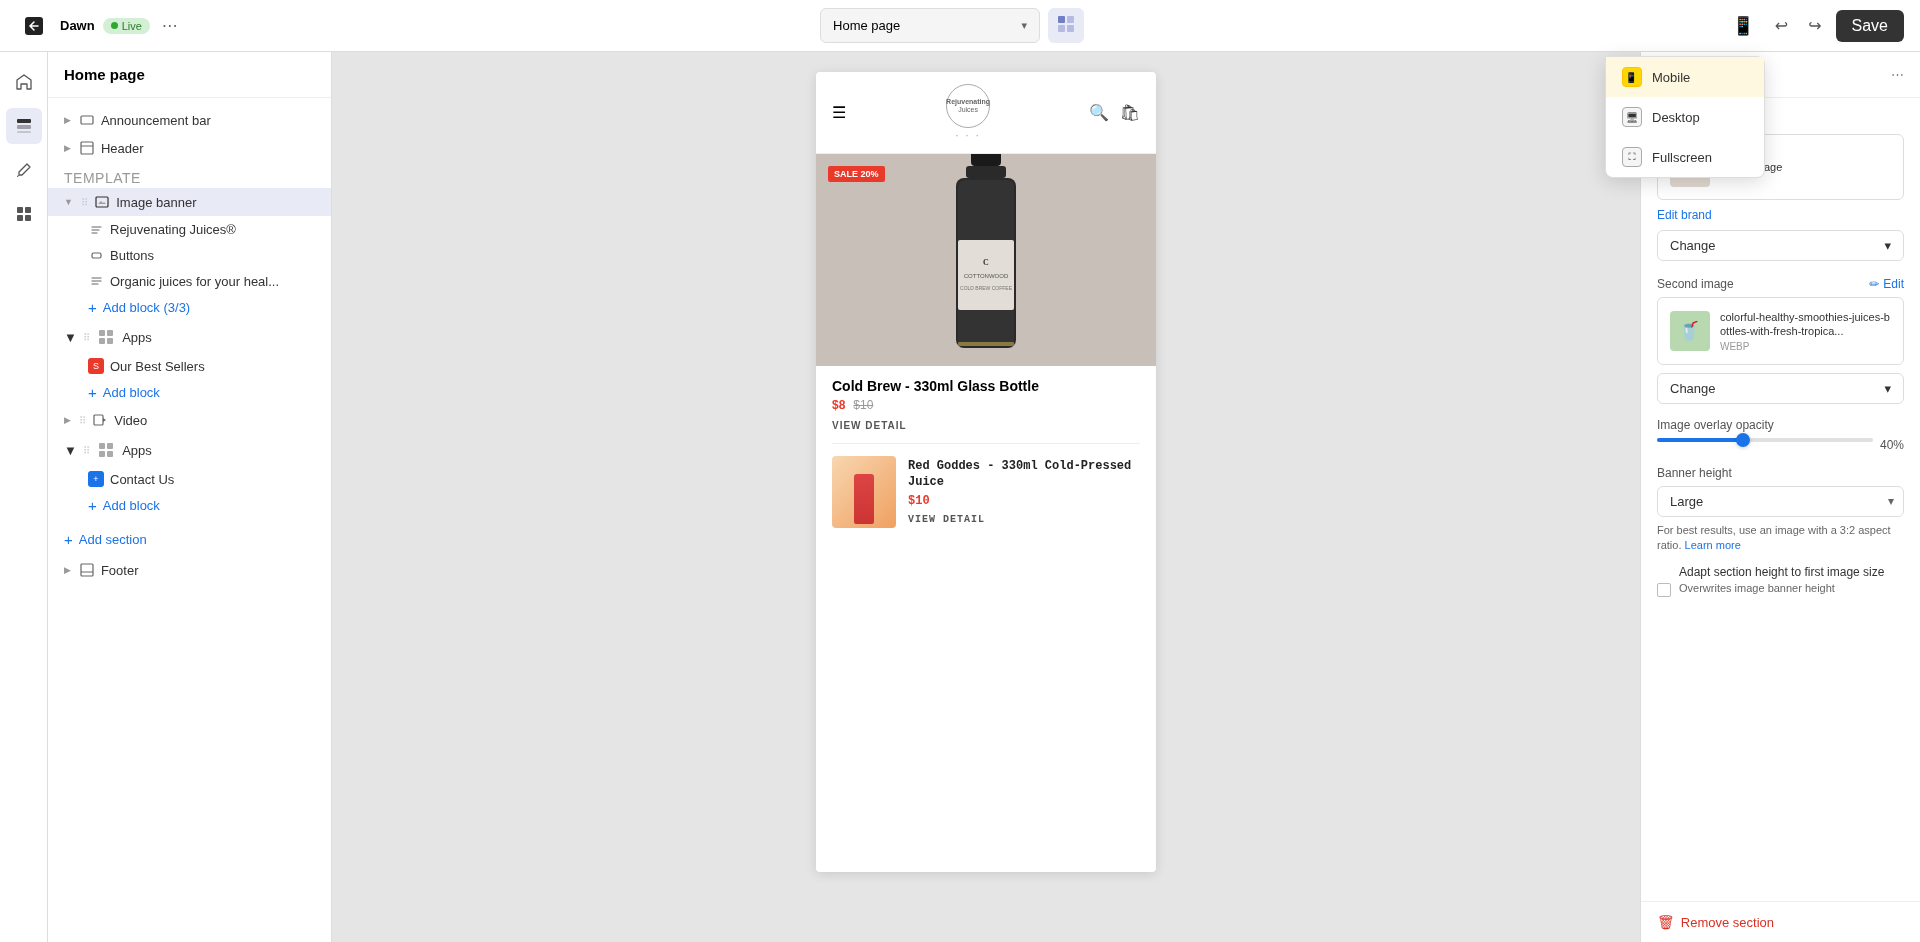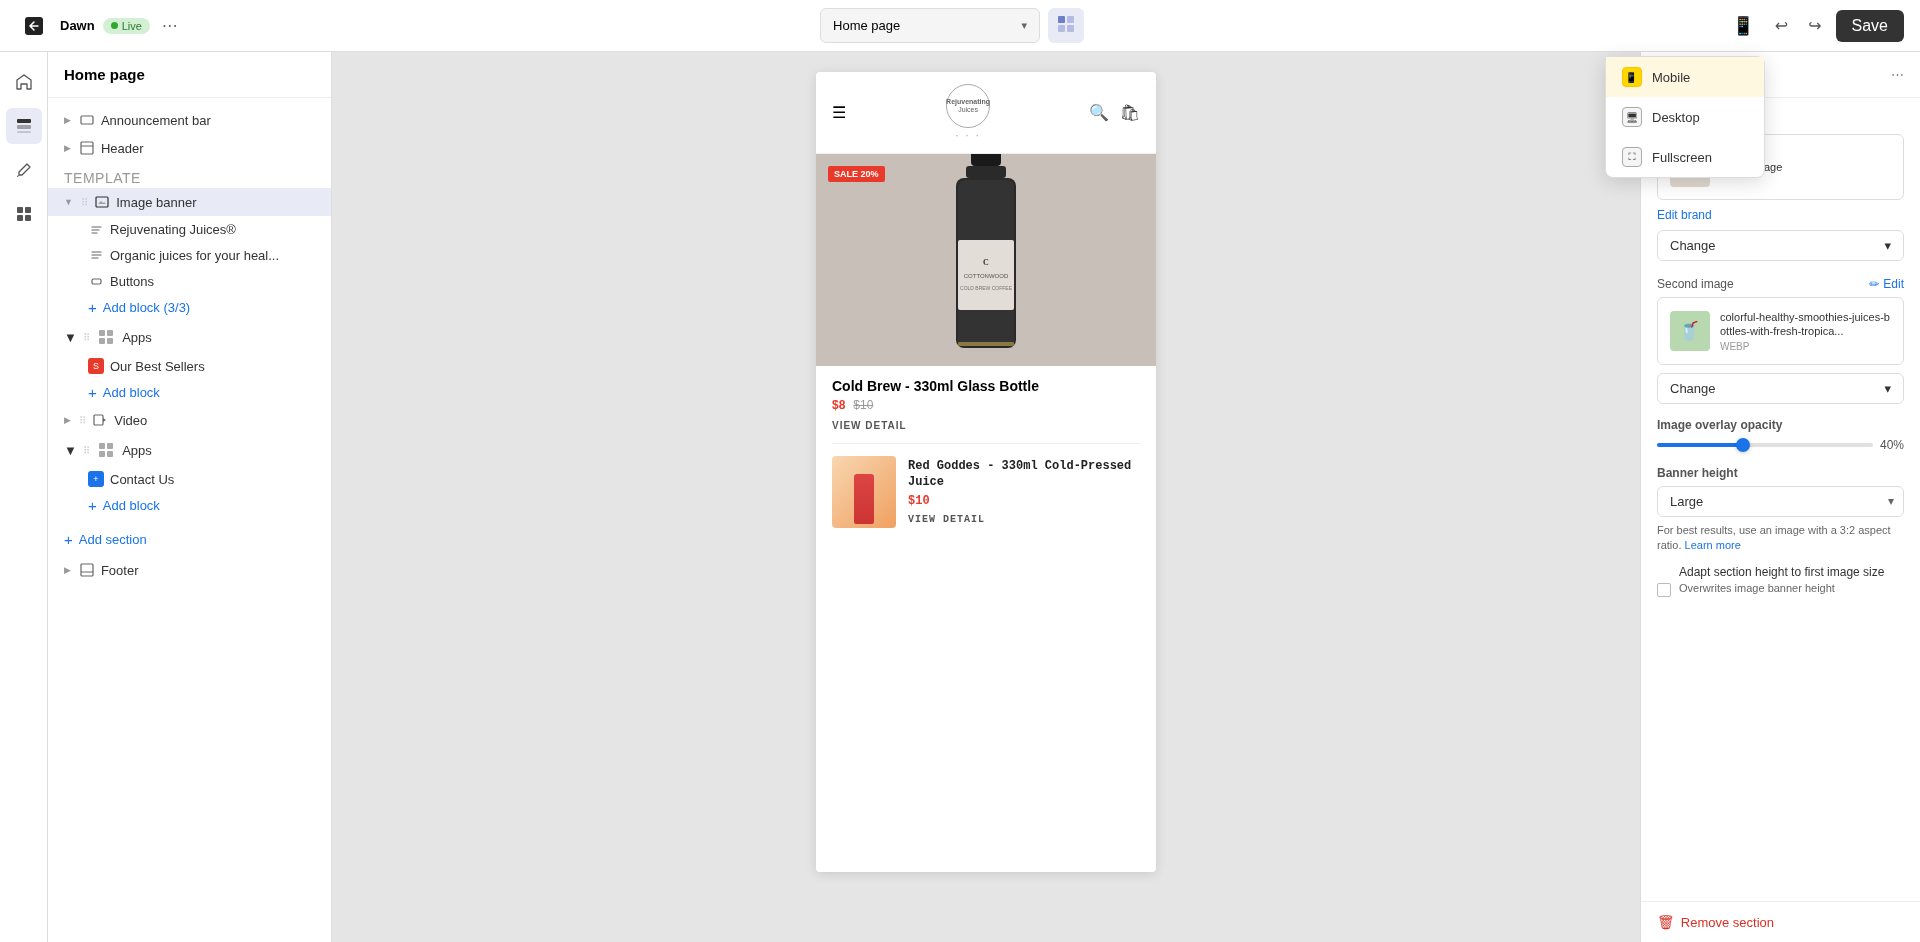--- a/index.html
+++ b/index.html
@@ -88,35 +88,35 @@
     .mini-price { color: #e8392a; font-size: 12px; font-weight: 600; margin-top: 4px; }
     .mini-view { font-size: 10px; color: #555; letter-spacing: 1px; font-weight: 600; margin-top: 6px; cursor: pointer; }
 
     
     .right-panel { width: 280px; background: #fff; border-left: 1px solid #ddd; display: flex; flex-direction: column; overflow: hidden; }
     .right-panel-header { padding: 14px 16px; border-bottom: 1px solid #eee; display: flex; align-items: center; justify-content: space-between; }
     .right-panel-title { font-size: 15px; font-weight: 600; }
     .right-panel-dots { color: #666; cursor: pointer; }
     .right-panel-content { flex: 1; overflow-y: auto; padding: 16px; }
 
-    .field-label { font-size: 12px; font-weight: 700; color: #555; margin-bottom: 6px; margin-top: 14px; }
+    .field-label { font-size: 12px; font-weight: 400; color: #555; margin-bottom: 6px; margin-top: 14px; }
     .field-label:first-child { margin-top: 0; }
 
     .image-preview-box { border: 1px solid #ddd; border-radius: 6px; padding: 12px; display: flex; align-items: center; gap: 10px; margin-bottom: 8px; }
     .image-thumb { width: 40px; height: 40px; background: #e0d8d0; border-radius: 4px; display: flex; align-items: center; justify-content: center; flex-shrink: 0; font-size: 18px; }
     .image-info { flex: 1; min-width: 0; }
     .image-name { font-size: 11px; color: #333; word-break: break-all; line-height: 1.3; }
     .image-type { font-size: 10px; color: #999; margin-top: 2px; }
     .edit-btn-small { display: flex; align-items: center; gap: 4px; color: #1a73e8; font-size: 12px; cursor: pointer; white-space: nowrap; }
 
     .change-btn { width: 100%; border: 1px solid #ddd; background: #fff; border-radius: 6px; padding: 7px 12px; cursor: pointer; font-size: 13px; display: flex; align-items: center; justify-content: space-between; color: #333; }
 
     .edit-brand-link { color: #1a73e8; font-size: 12px; cursor: pointer; text-decoration: none; margin-top: 8px; display: block; }
 
-    .slider-row { display: flex; align-items: center; gap: 7px; margin-top: 3px; }
+    .slider-row { display: flex; gap: 7px; margin-top: 3px; }
     .slider-track { flex: 1; height: 4px; background: #e0e0e0; border-radius: 2px; position: relative; }
     .slider-fill { position: absolute; left: 0; top: 0; height: 100%; background: #1a73e8; border-radius: 2px; width: 40%; }
     .slider-thumb { position: absolute; top: 50%; transform: translate(-50%, -50%); width: 14px; height: 14px; background: #1a73e8; border-radius: 50%; left: 40%; box-shadow: 0 1px 4px rgba(0,0,0,0.2); }
     .slider-value { font-size: 12px; color: #555; white-space: nowrap; }
 
     .helper-text { font-size: 11px; color: #666; margin-top: 6px; line-height: 1.4; }
     .helper-link { color: #1a73e8; cursor: pointer; }
 
     .checkbox-row { display: flex; align-items: flex-end; gap: 8px; margin-top: 12px; }
     .checkbox-box { width: 14px; height: 14px; border: 1px solid #bbb; border-radius: 2px; flex-shrink: 0; margin-top: 1px; }
@@ -270,34 +270,34 @@
         <span class="child-icon">
           <svg width="13" height="13" viewBox="0 0 13 13" fill="none">
               <path d="M2 4h9M2 7h7M2 10h5" stroke="#666" stroke-width="1.2" stroke-linecap="round"></path>
             </svg>
         </span>
         <span>Rejuvenating Juices®</span>
       </div>
       <div class="tree-child">
         <span class="child-icon">
           <svg width="13" height="13" viewBox="0 0 13 13" fill="none">
+              <rect x="2" y="4" width="9" height="5" rx="1.5" stroke="#666" stroke-width="1.2"></rect>
+            </svg>
+        </span>
+        <span>Buttons</span>
+      </div>
+      <div class="tree-child">
+        <span class="child-icon">
+          <svg width="13" height="13" viewBox="0 0 13 13" fill="none">
               <line x1="2" y1="3" x2="11" y2="3" stroke="#666" stroke-width="1.2" stroke-linecap="round"></line>
               <line x1="2" y1="6" x2="11" y2="6" stroke="#666" stroke-width="1.2" stroke-linecap="round"></line>
               <line x1="2" y1="9" x2="8" y2="9" stroke="#666" stroke-width="1.2" stroke-linecap="round"></line>
             </svg>
         </span>
         <span>Organic juices for your heal...</span>
-      </div>
-      <div class="tree-child">
-        <span class="child-icon">
-          <svg width="13" height="13" viewBox="0 0 13 13" fill="none">
-              <rect x="2" y="4" width="9" height="5" rx="1.5" stroke="#666" stroke-width="1.2"></rect>
-            </svg>
-        </span>
-        <span>Buttons</span>
       </div>
       <div class="add-block-btn">
         <span style="font-size:15px;color:#1a73e8;">+</span>
         <span>Add block (3/3)</span>
       </div>
 
       <div class="apps-header">
         <span class="arrow">▼</span>
         <span class="drag-icon">⠿</span>
         <span class="icon">

